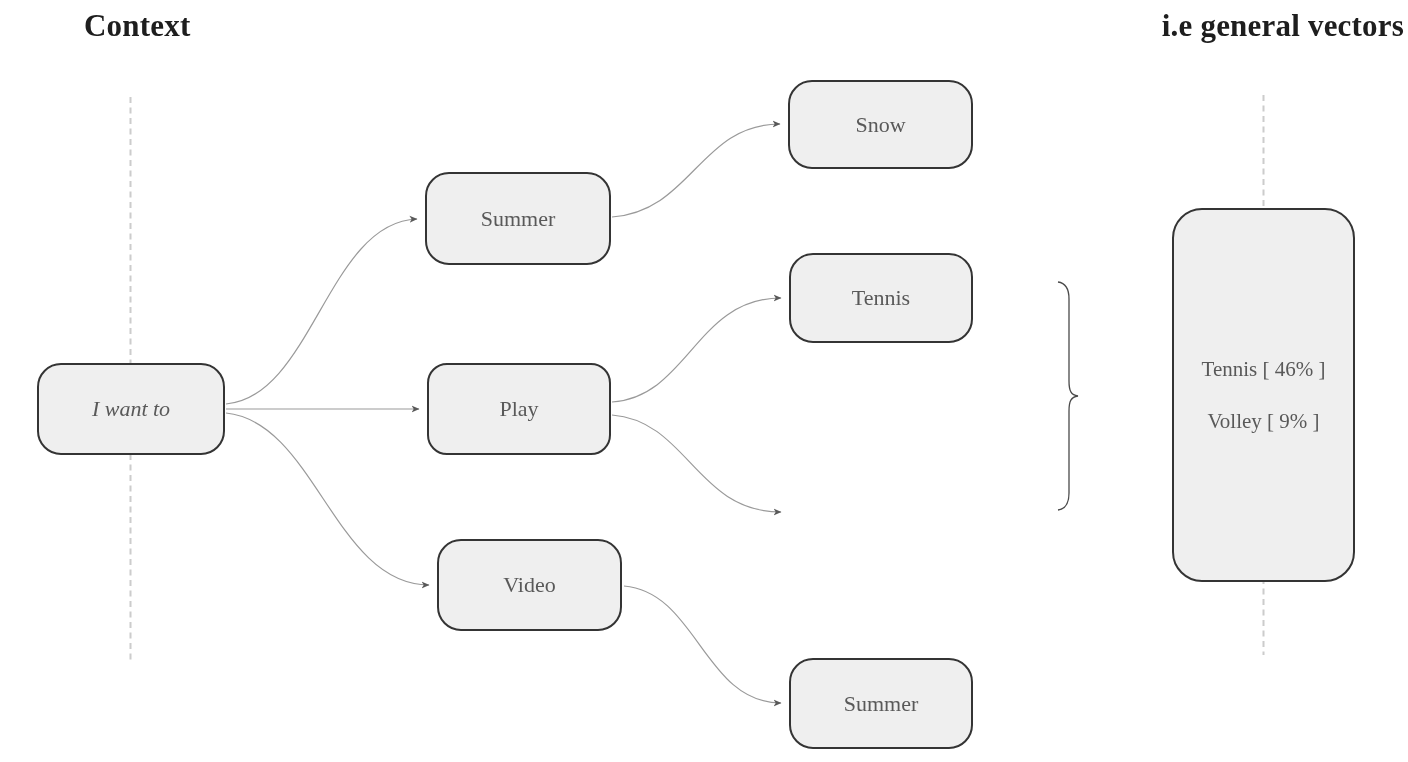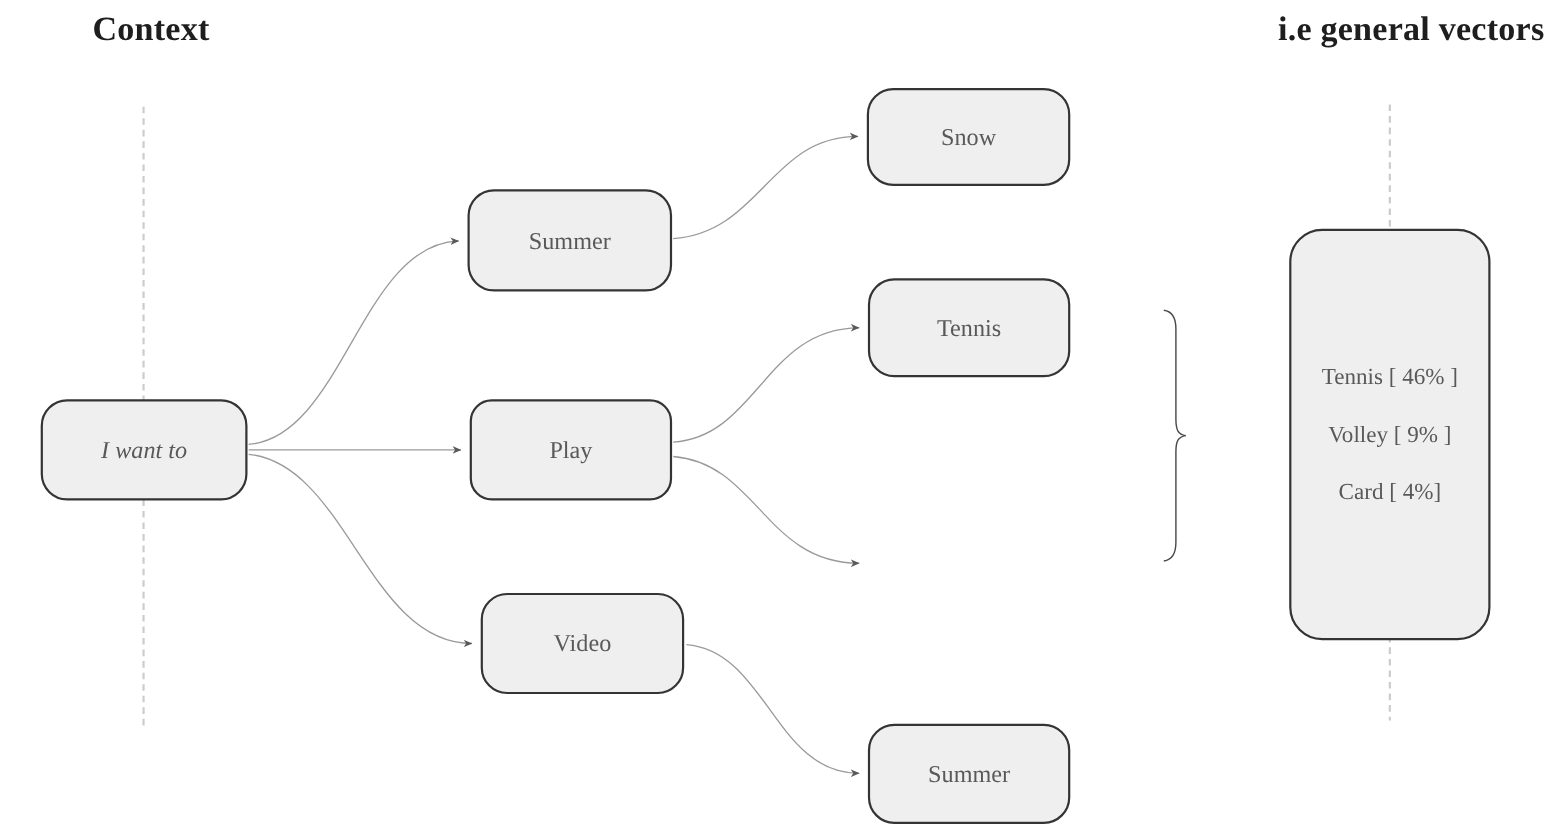--- a/index.html
+++ b/index.html
@@ -117,16 +117,15 @@
   <div class="node" id="node-shovel">Summer</div>
   <div class="node" id="node-play">Play</div>
   <div class="node" id="node-swim">Video</div>
   <div class="node" id="node-snow">Snow</div>
   <div class="node" id="node-tennis">Tennis</div>
   <div class="node" id="node-summer">Summer</div>
 
   <div id="vector-box">
     <div class="vector-line">Tennis [ 46% ]</div>
     <div class="vector-line">Volley [ 9% ]</div>
-    <div class="vector-line">Card [ 4%]</div>
   </div>
 
 </div>
 
 </body></html>

